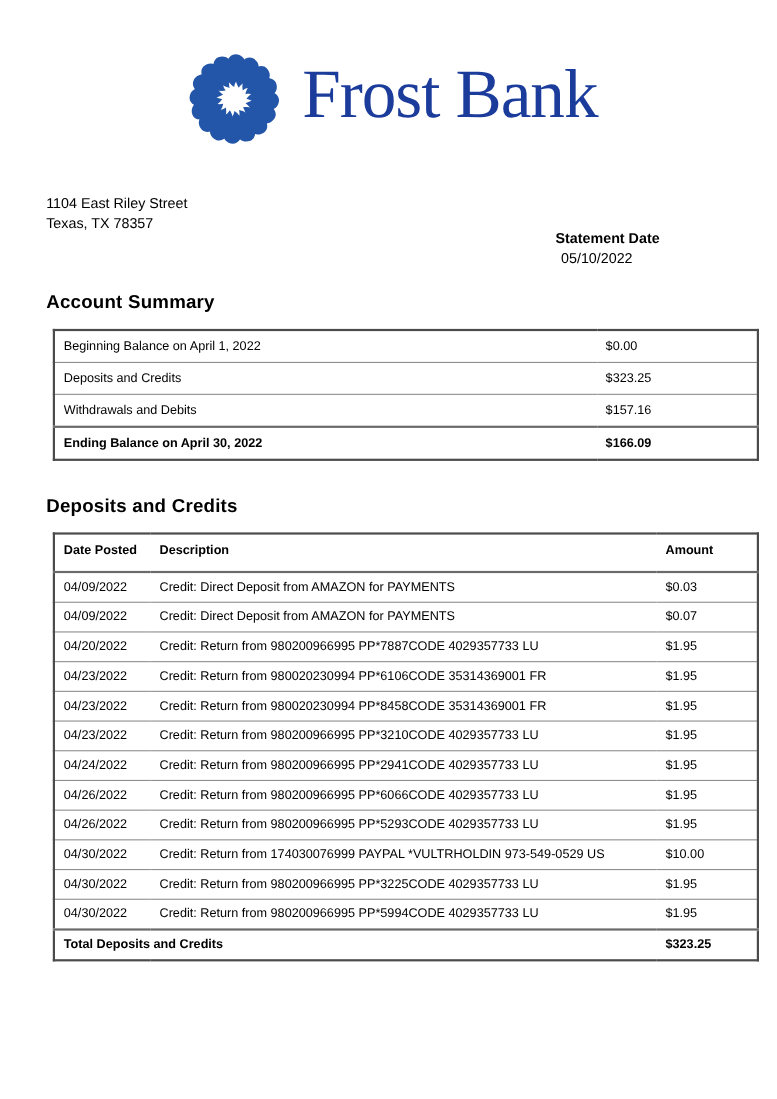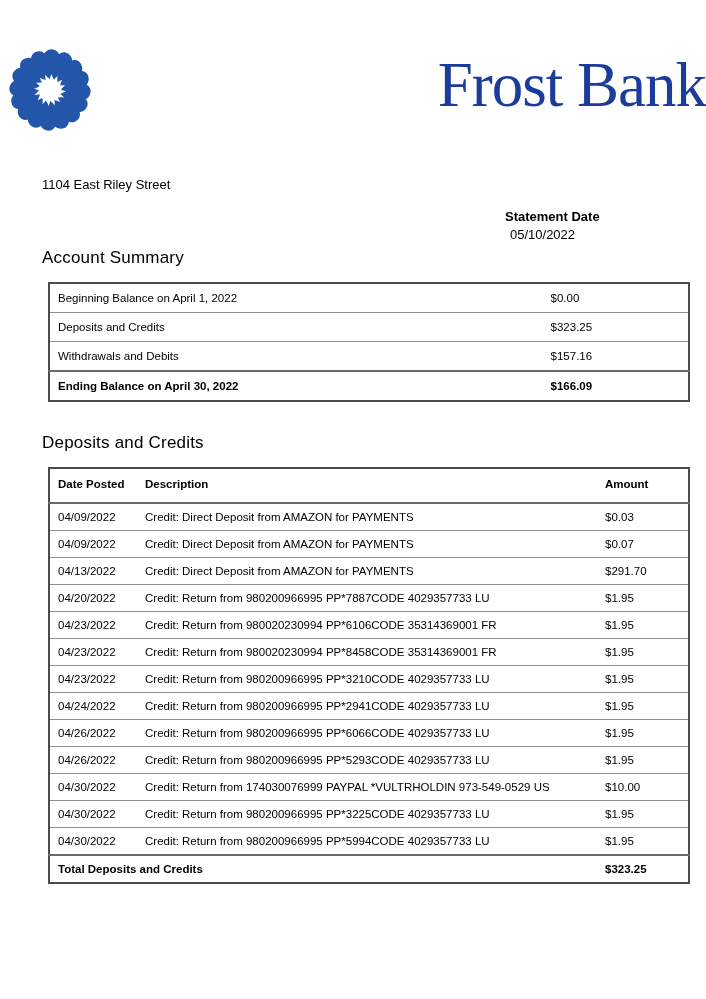--- a/index.html
+++ b/index.html
@@ -15,21 +15,21 @@
     height: 999px;
     margin: 0 auto;
     background: #ffffff;
     overflow: hidden;
   }
 
   
   .logo-row {
     display: flex;
     align-items: center;
-    justify-content: space-between;
+    justify-content: center;
     padding-top: 40px;
     gap: 12px;
     height: 140px;
   }
   .pinwheel { width: 100px; height: 98px; flex: 0 0 auto; }
   .bank-name {
     font-family: "Liberation Serif", "DejaVu Serif", serif;
     font-size: 63px;
     line-height: 1;
     color: var(--logo-text-blue, #1c3c9c);
@@ -49,23 +49,23 @@
   .statement-block {
     position: absolute;
     left: 463px;
     top: 0;
   }
   .statement-label { font-weight: bold; margin-top: 32px; }
   .statement-value { padding-left: 5px; }
 
   
   .section-title {
-    margin: 14px 0 0 42px;
+    margin: 31px 0 0 42px;
     font-size: 17px;
-    font-weight: normal;
+    font-weight: bold;
     letter-spacing: 0.2px;
   }
   .section-title.second { margin-top: 31px; }
 
   
   table {
     width: 642px;
     margin: 14px 0 0 48px;
     border-collapse: collapse;
     border: 2px solid var(--table-border, #4b4b4b);
@@ -123,20 +123,21 @@
         <use href="#petal" transform="rotate(315 50 50)"></use>
         <use href="#petal" transform="rotate(337.5 50 50)"></use>
       </g>
     </svg>
     <div class="bank-name">Frost Bank</div>
   </div>
 
   <div class="info-row">
     <div>
       <div>1104 East Riley Street</div>
+      <div>Texas, TX 78357</div>
     </div>
     <div class="statement-block">
       <div class="statement-label">Statement Date</div>
       <div class="statement-value">05/10/2022</div>
     </div>
   </div>
 
   <h2 class="section-title">Account Summary</h2>
 
   <table class="summary-table">
@@ -184,25 +185,20 @@
     <td>Credit: Direct Deposit from AMAZON for PAYMENTS</td>
     <td class="amount">$0.03</td>
   </tr>
 
   <tr>
     <td>04/09/2022</td>
     <td>Credit: Direct Deposit from AMAZON for PAYMENTS</td>
     <td class="amount">$0.07</td>
   </tr>
 
-  <tr>
-    <td>04/13/2022</td>
-    <td>Credit: Direct Deposit from AMAZON for PAYMENTS</td>
-    <td class="amount">$291.70</td>
-  </tr>
 
   <tr>
     <td>04/20/2022</td>
     <td>Credit: Return from 980200966995 PP*7887CODE 4029357733 LU</td>
     <td class="amount">$1.95</td>
   </tr>
 
   <tr>
     <td>04/23/2022</td>
     <td>Credit: Return from 980020230994 PP*6106CODE 35314369001 FR</td>

